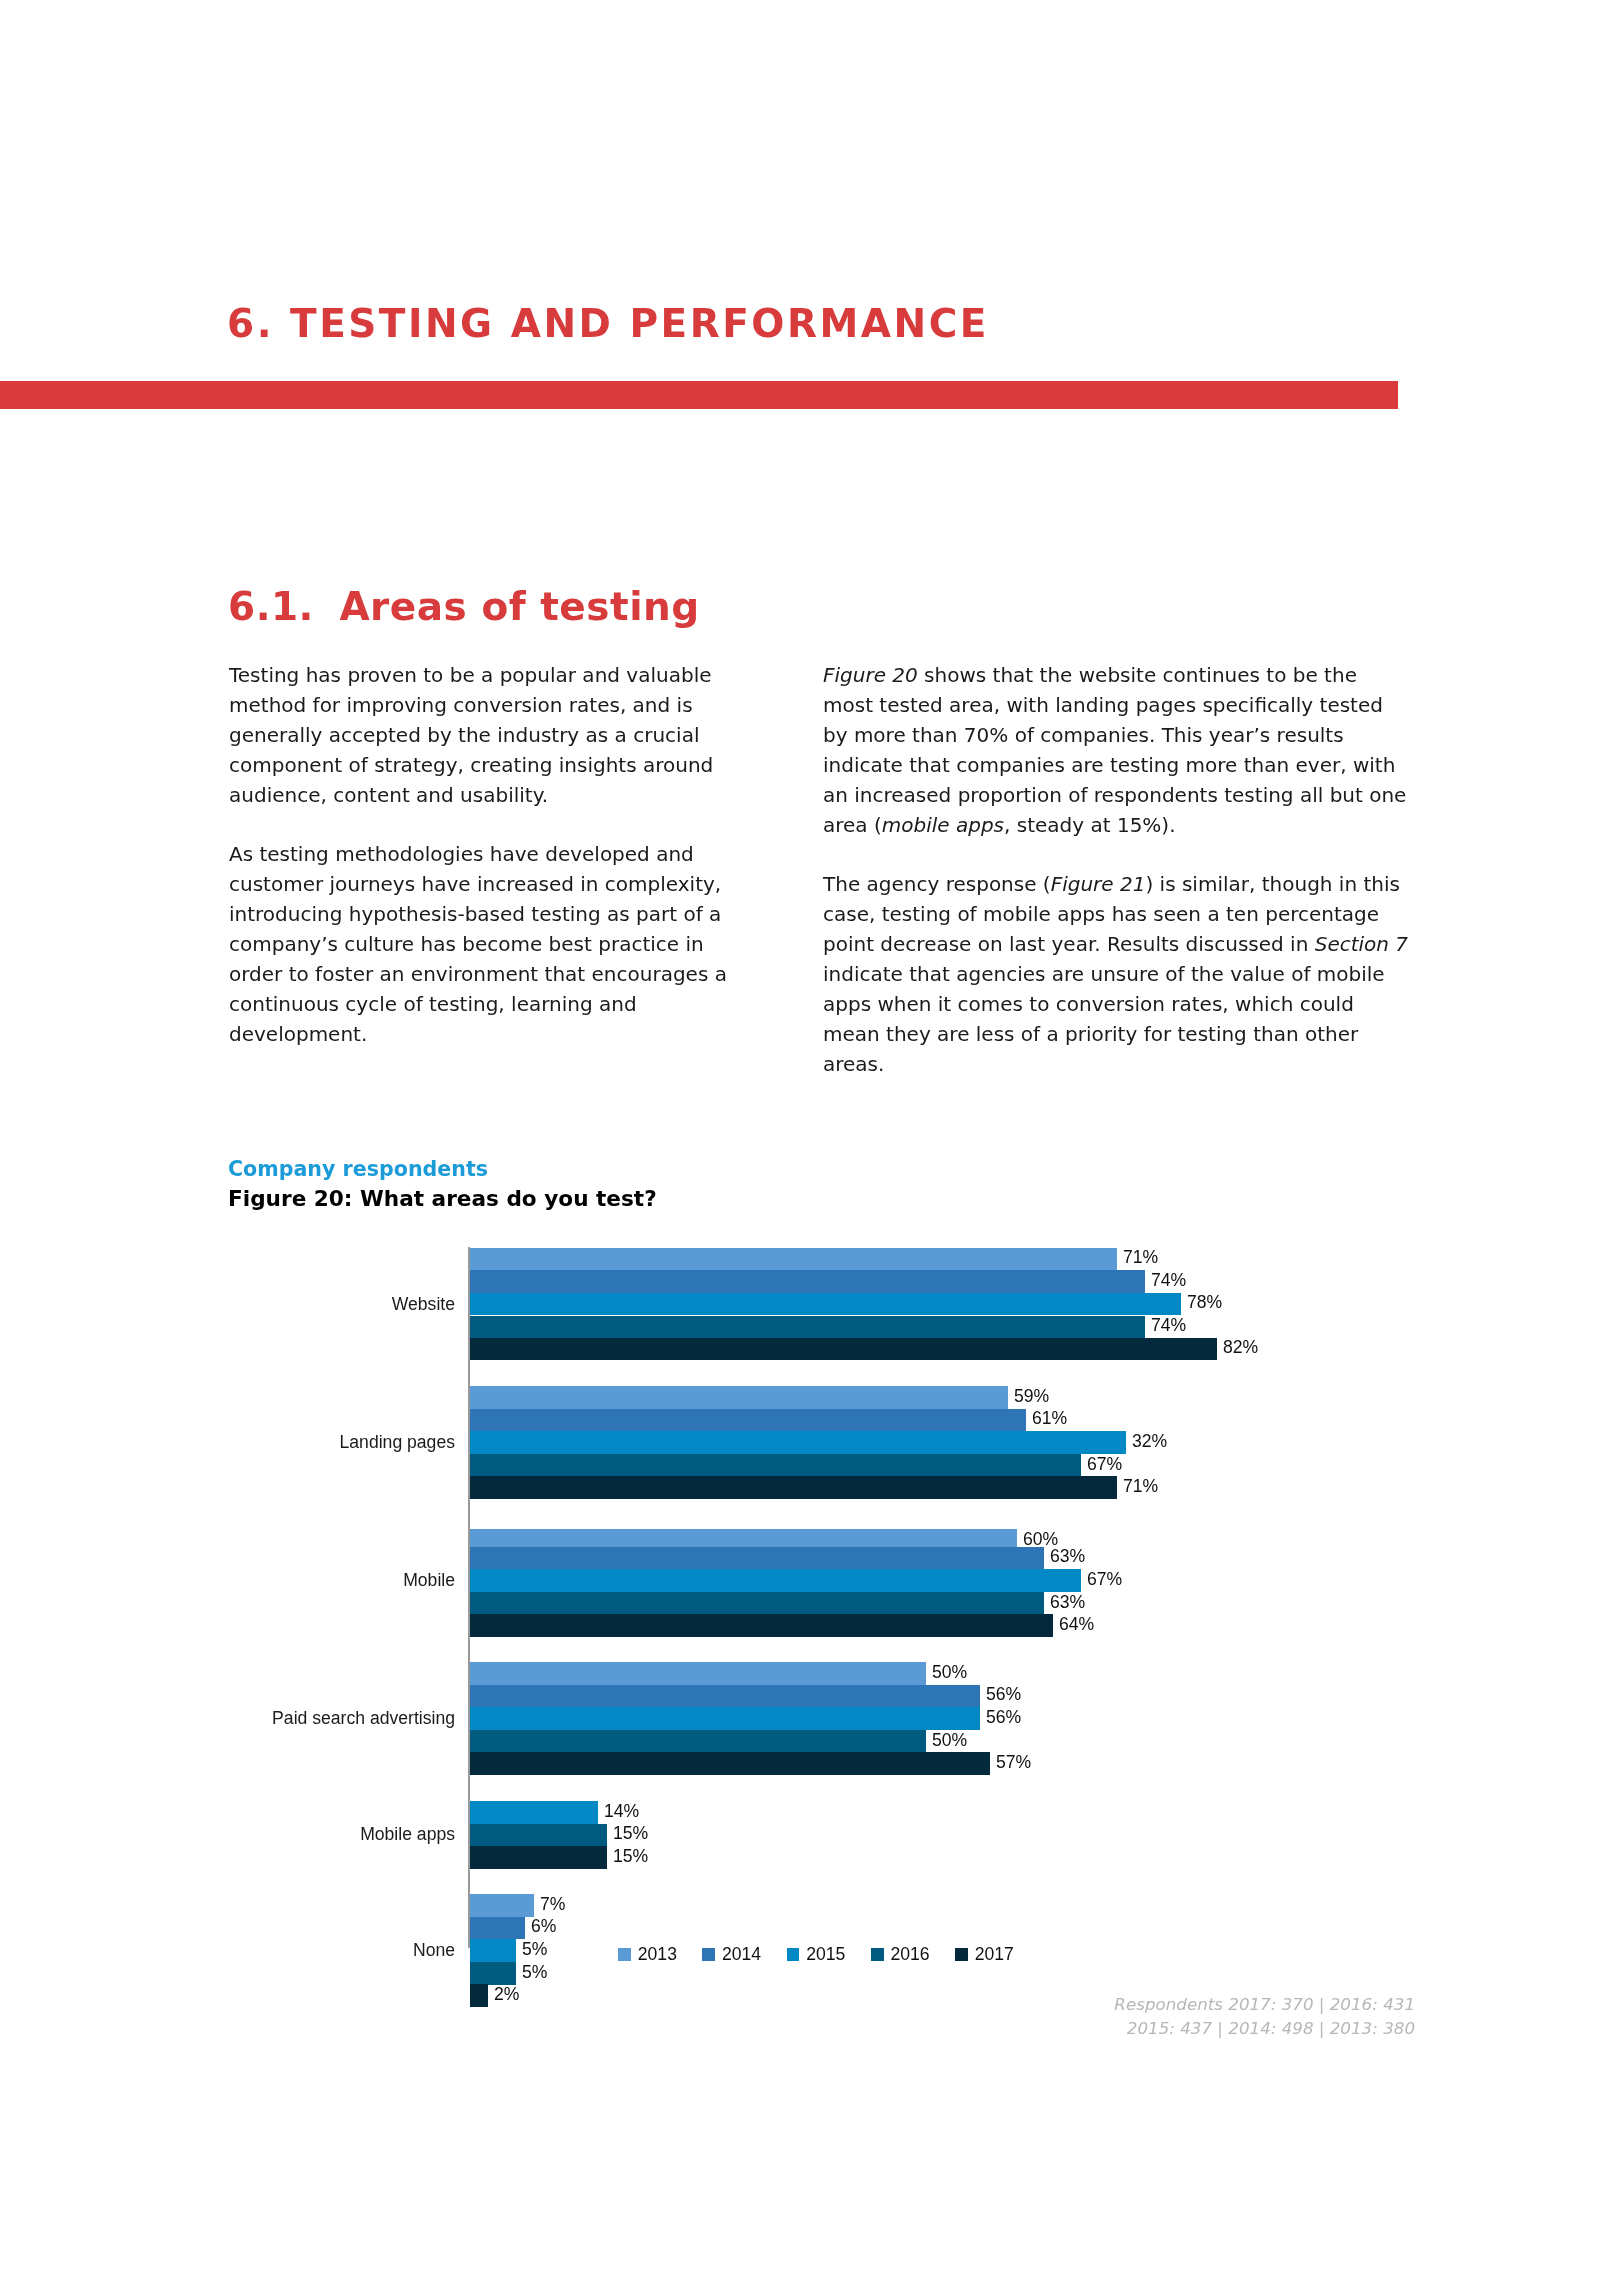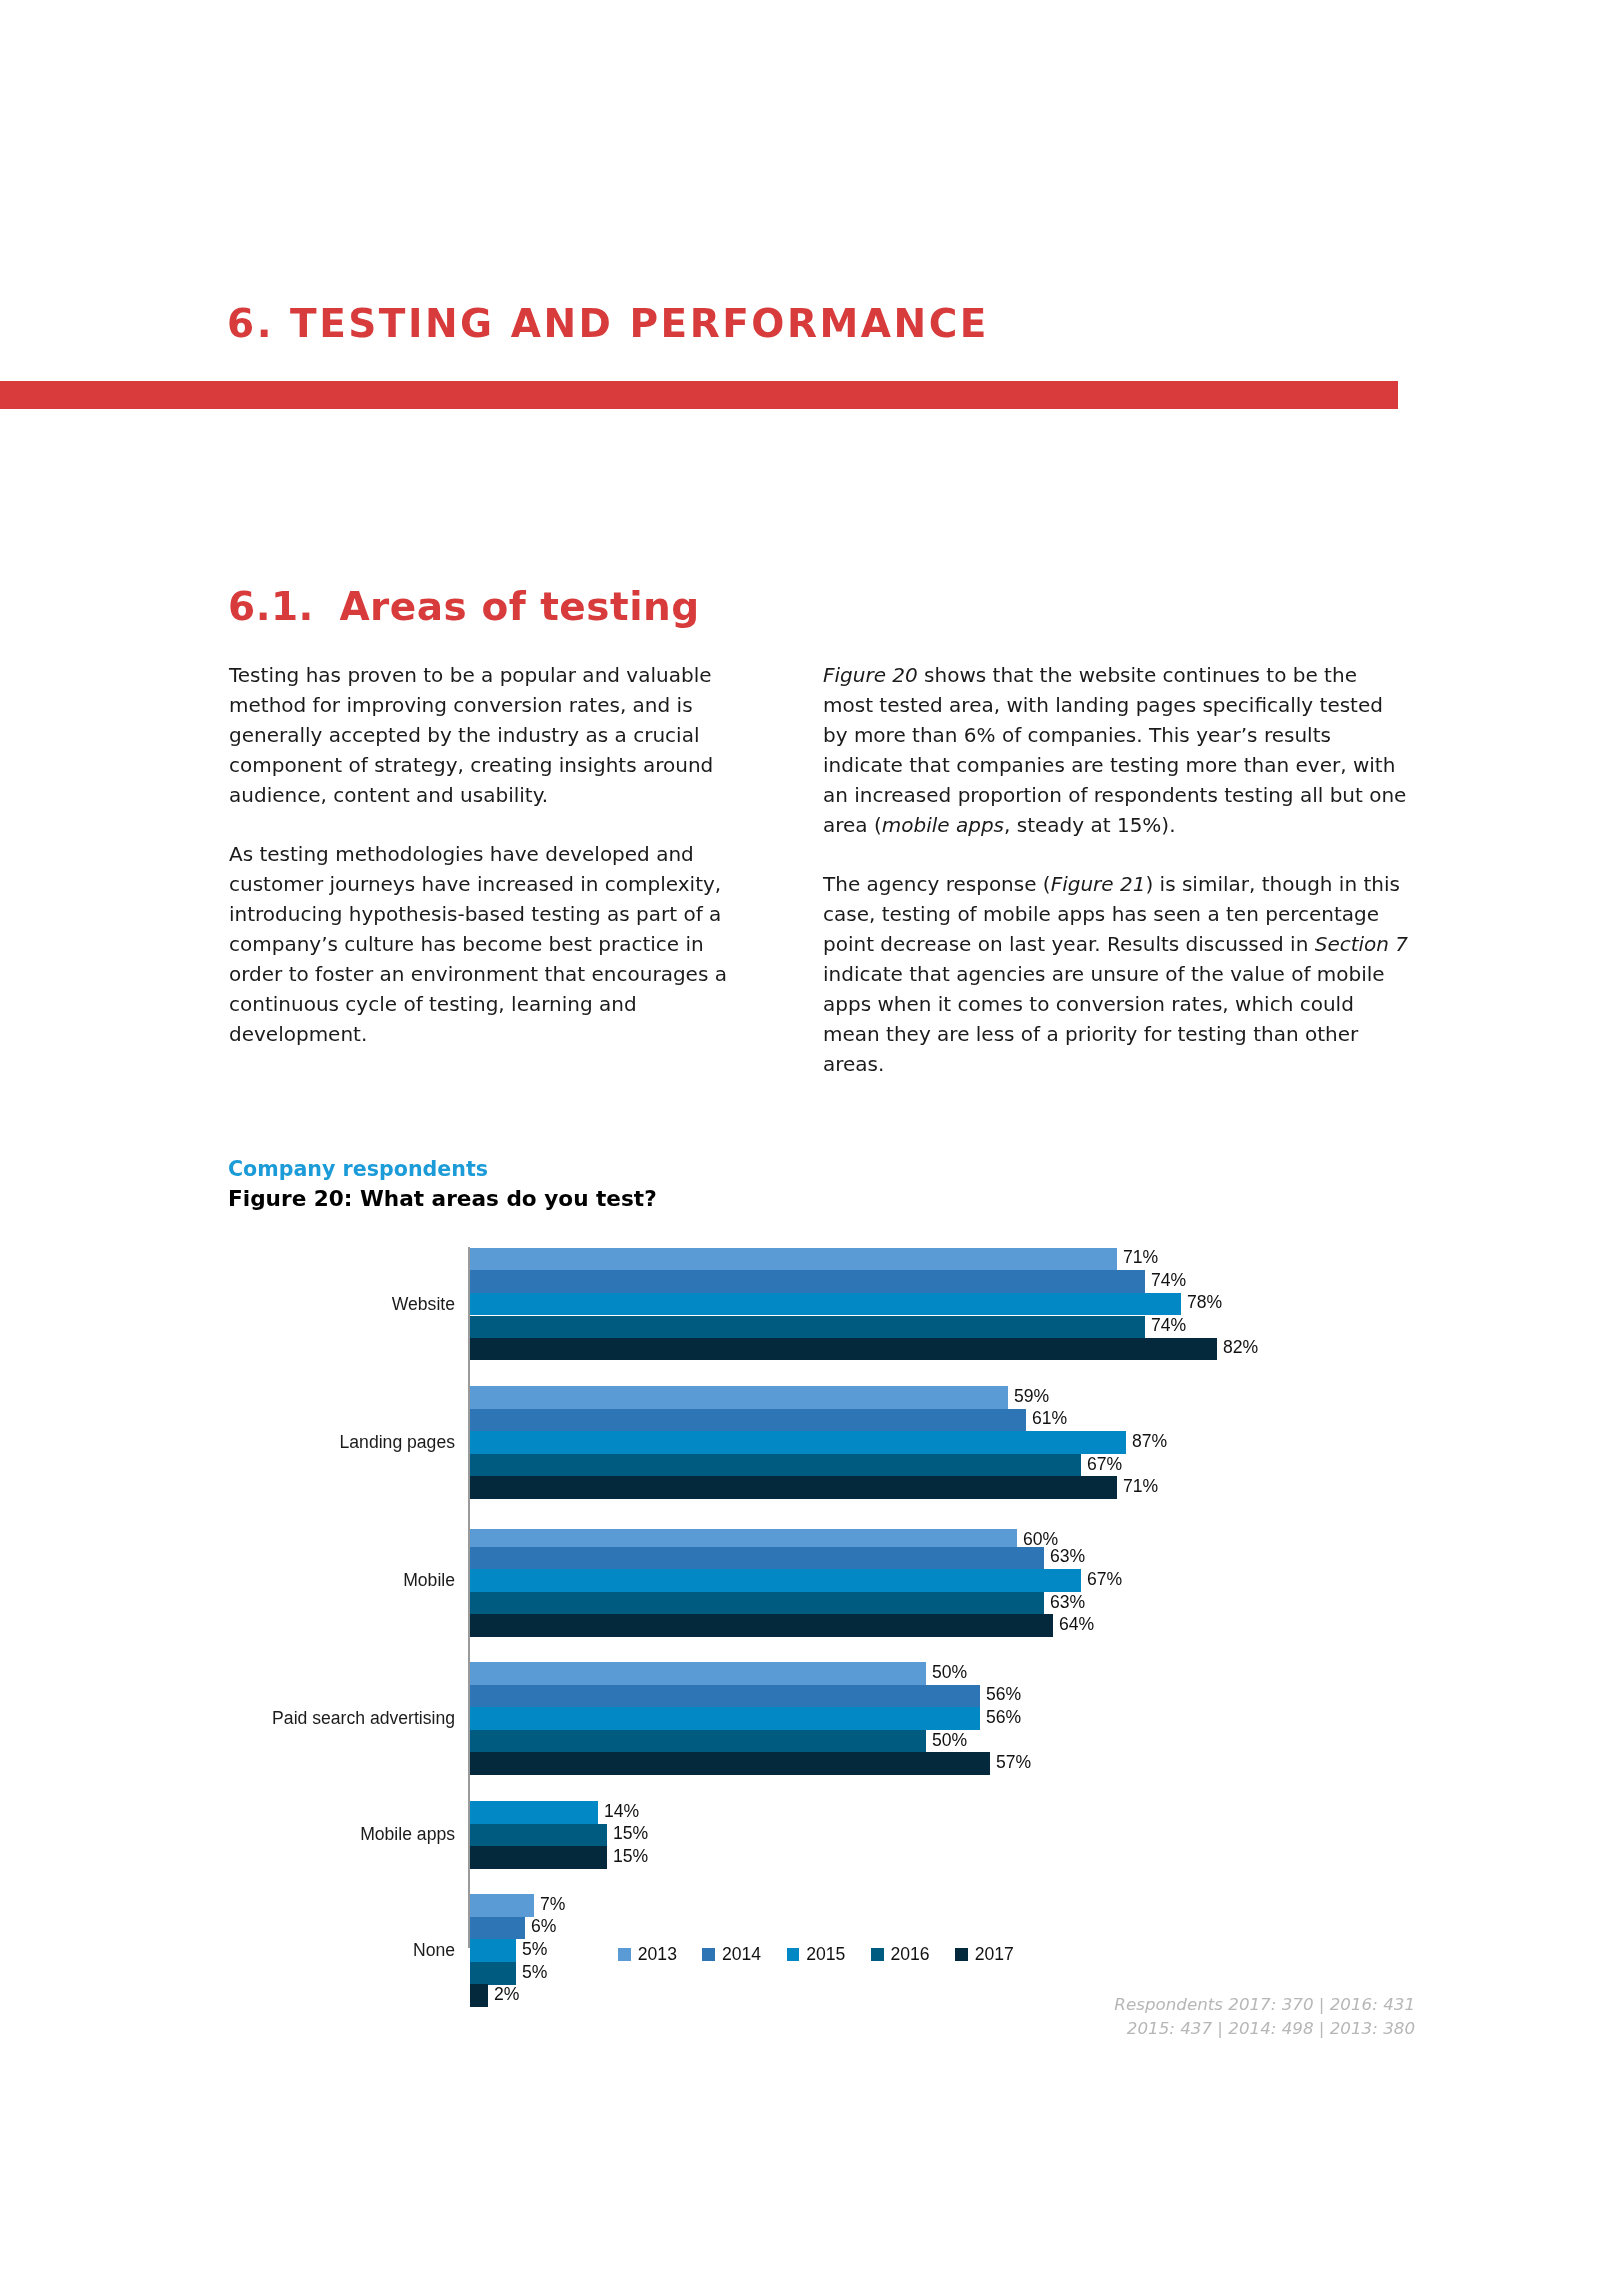--- a/index.html
+++ b/index.html
@@ -185,21 +185,21 @@
   <div class="section-heading">
     <span class="num">6.1.</span><span>Areas of testing</span>
   </div>
 
   <div class="col col-left">
     <p>Testing has proven to be a popular and valuable method for improving conversion rates, and is generally accepted by the industry as a crucial component of strategy, creating insights around audience, content and usability.</p>
     <p>As testing methodologies have developed and customer journeys have increased in complexity, introducing hypothesis-based testing as part of a company’s culture has become best practice in order to foster an environment that encourages a continuous cycle of testing, learning and development.</p>
   </div>
 
   <div class="col col-right">
-    <p><em>Figure 20</em><span> shows that the website continues to be the most tested area, with landing pages specifically tested by more than 6% of companies. This year’s results indicate that companies are testing more than ever, with an increased proportion of respondents testing all but one area (</span><em>mobile apps</em><span>, steady at 15%).</span></p>
+    <p><em>Figure 20</em><span> shows that the website continues to be the most tested area, with landing pages specifically tested by more than 70% of companies. This year’s results indicate that companies are testing more than ever, with an increased proportion of respondents testing all but one area (</span><em>mobile apps</em><span>, steady at 15%).</span></p>
     <p><span>The agency response (</span><em>Figure 21</em><span>) is similar, though in this case, testing of mobile apps has seen a ten percentage point decrease on last year. Results discussed in </span><em>Section 7</em><span> indicate that agencies are unsure of the value of mobile apps when it comes to conversion rates, which could mean they are less of a priority for testing than other areas.</span></p>
   </div>
 
   <div class="fig-subject">Company respondents</div>
   <div class="fig-title">Figure 20: What areas do you test?</div>
 
   <div class="chart">
     <div class="plot">
       <div class="axis-line"></div>
       <div id="bars-root">
@@ -231,21 +231,21 @@
             <div class="bar-row" style="top: 0px; width: 912px;">
               <div class="bar" style="width: 538px; background: rgb(91, 155, 213);"></div>
               <span class="bar-val" style="left: 538px;">59%</span>
             </div>
             <div class="bar-row" style="top: 22.5px; width: 912px;">
               <div class="bar" style="width: 556px; background: rgb(46, 117, 182);"></div>
               <span class="bar-val" style="left: 556px;">61%</span>
             </div>
             <div class="bar-row" style="top: 45px; width: 912px;">
               <div class="bar" style="width: 656px; background: rgb(2, 136, 196);"></div>
-              <span class="bar-val" style="left: 656px;">87%</span>
+              <span class="bar-val" style="left: 656px;">32%</span>
             </div>
             <div class="bar-row" style="top: 68px; width: 912px;">
               <div class="bar" style="width: 611px; background: rgb(0, 91, 128);"></div>
               <span class="bar-val" style="left: 611px;">67%</span>
             </div>
             <div class="bar-row" style="top: 90px; width: 912px;">
               <div class="bar" style="width: 647px; background: rgb(4, 41, 61);"></div>
               <span class="bar-val" style="left: 647px;">71%</span>
             </div>
           </div>

